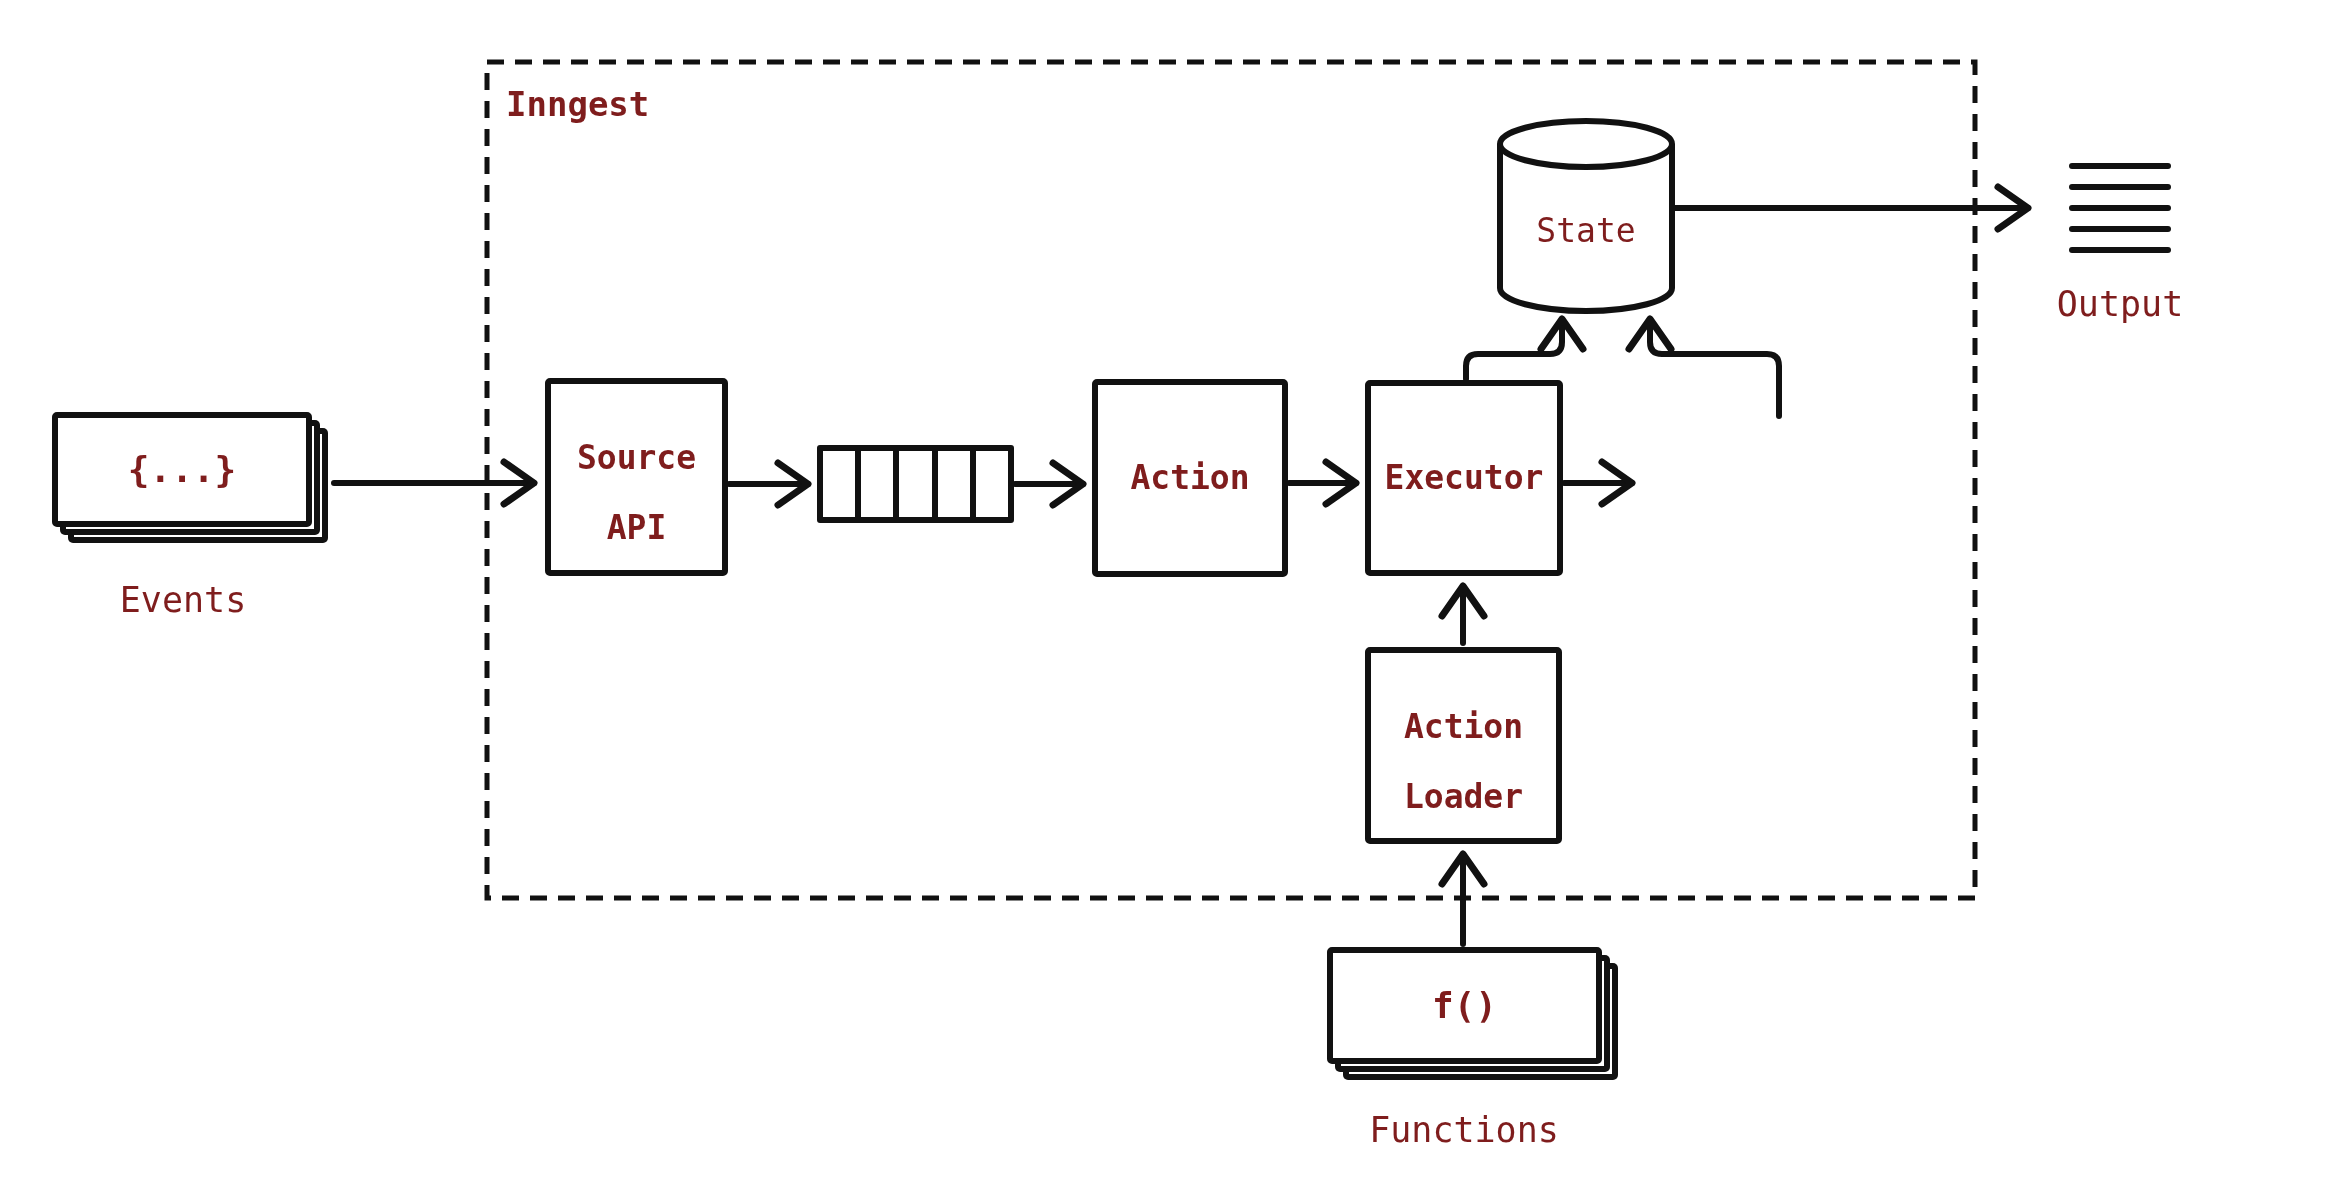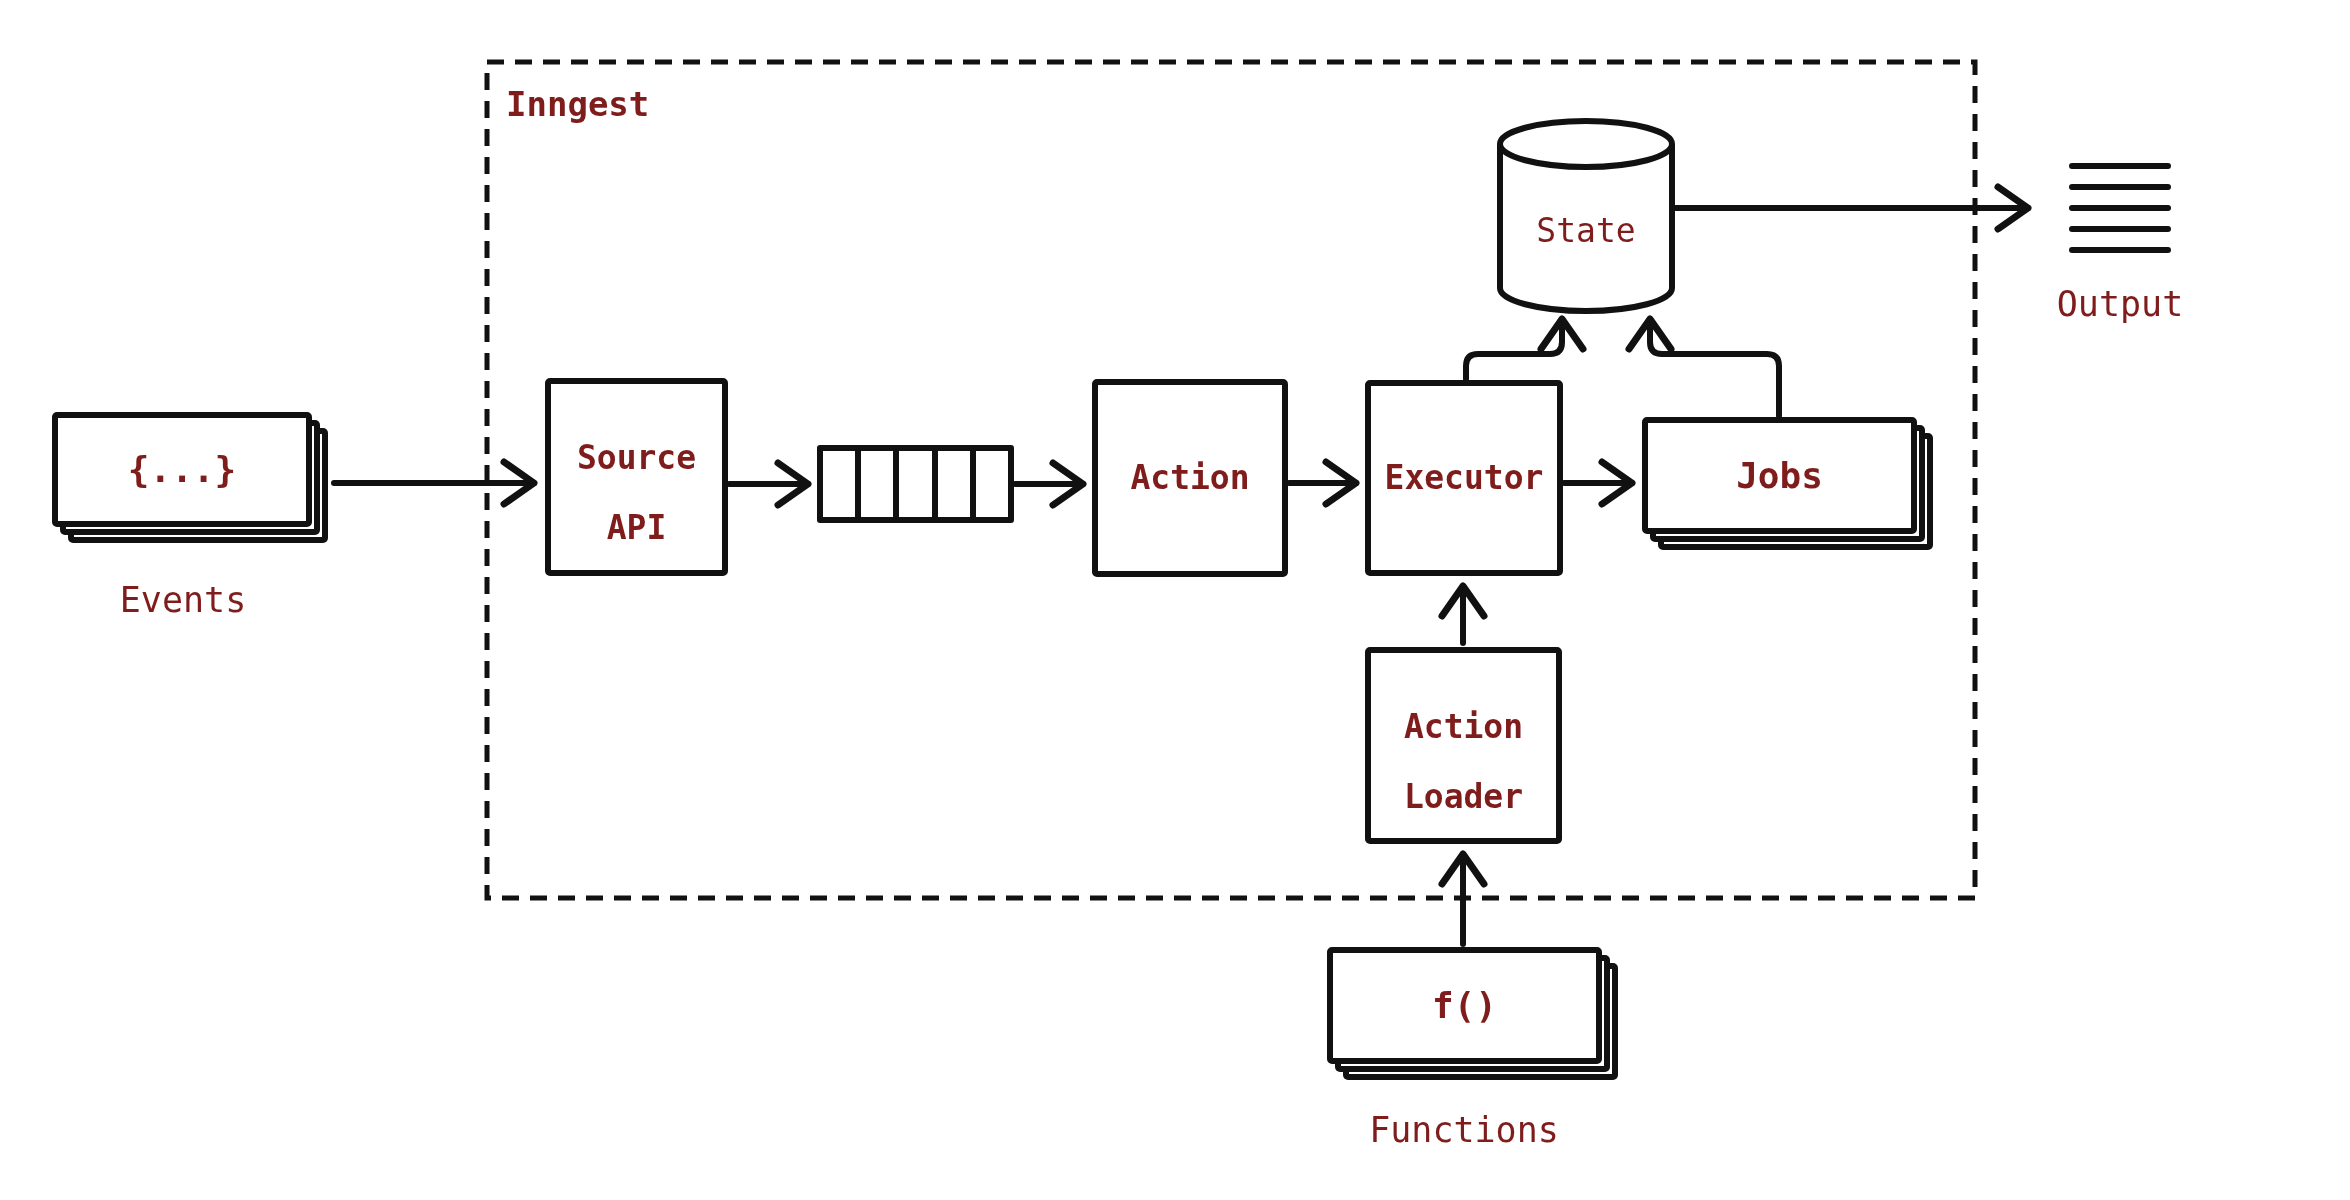--- a/index.html
+++ b/index.html
@@ -149,23 +149,20 @@
     </div>
 
   <div class="box" style="left:1092px; top:379px; width:196px; height:198px;">
     <span>Action</span>
   </div>
 
   <div class="box" style="left:1365px; top:380px; width:198px; height:196px;">
     <span>Executor</span>
   </div>
 
-  <div class="box stack" style="left:1642px; top:417px; width:275px; height:117px; font-size:36px;">
-    <span>Jobs</span>
-  </div>
 
   <div class="caption" style="left:1586px; top:214px; font-size:33px;">State</div>
 
   <div class="box two-line" style="left:1365px; top:647px; width:197px; height:197px;">
     <span>Action</span>
     <span>Loader</span>
   </div>
 
   <div class="box stack" style="left:1327px; top:947px; width:275px; height:117px; font-size:36px;">
     <span>f()</span>

